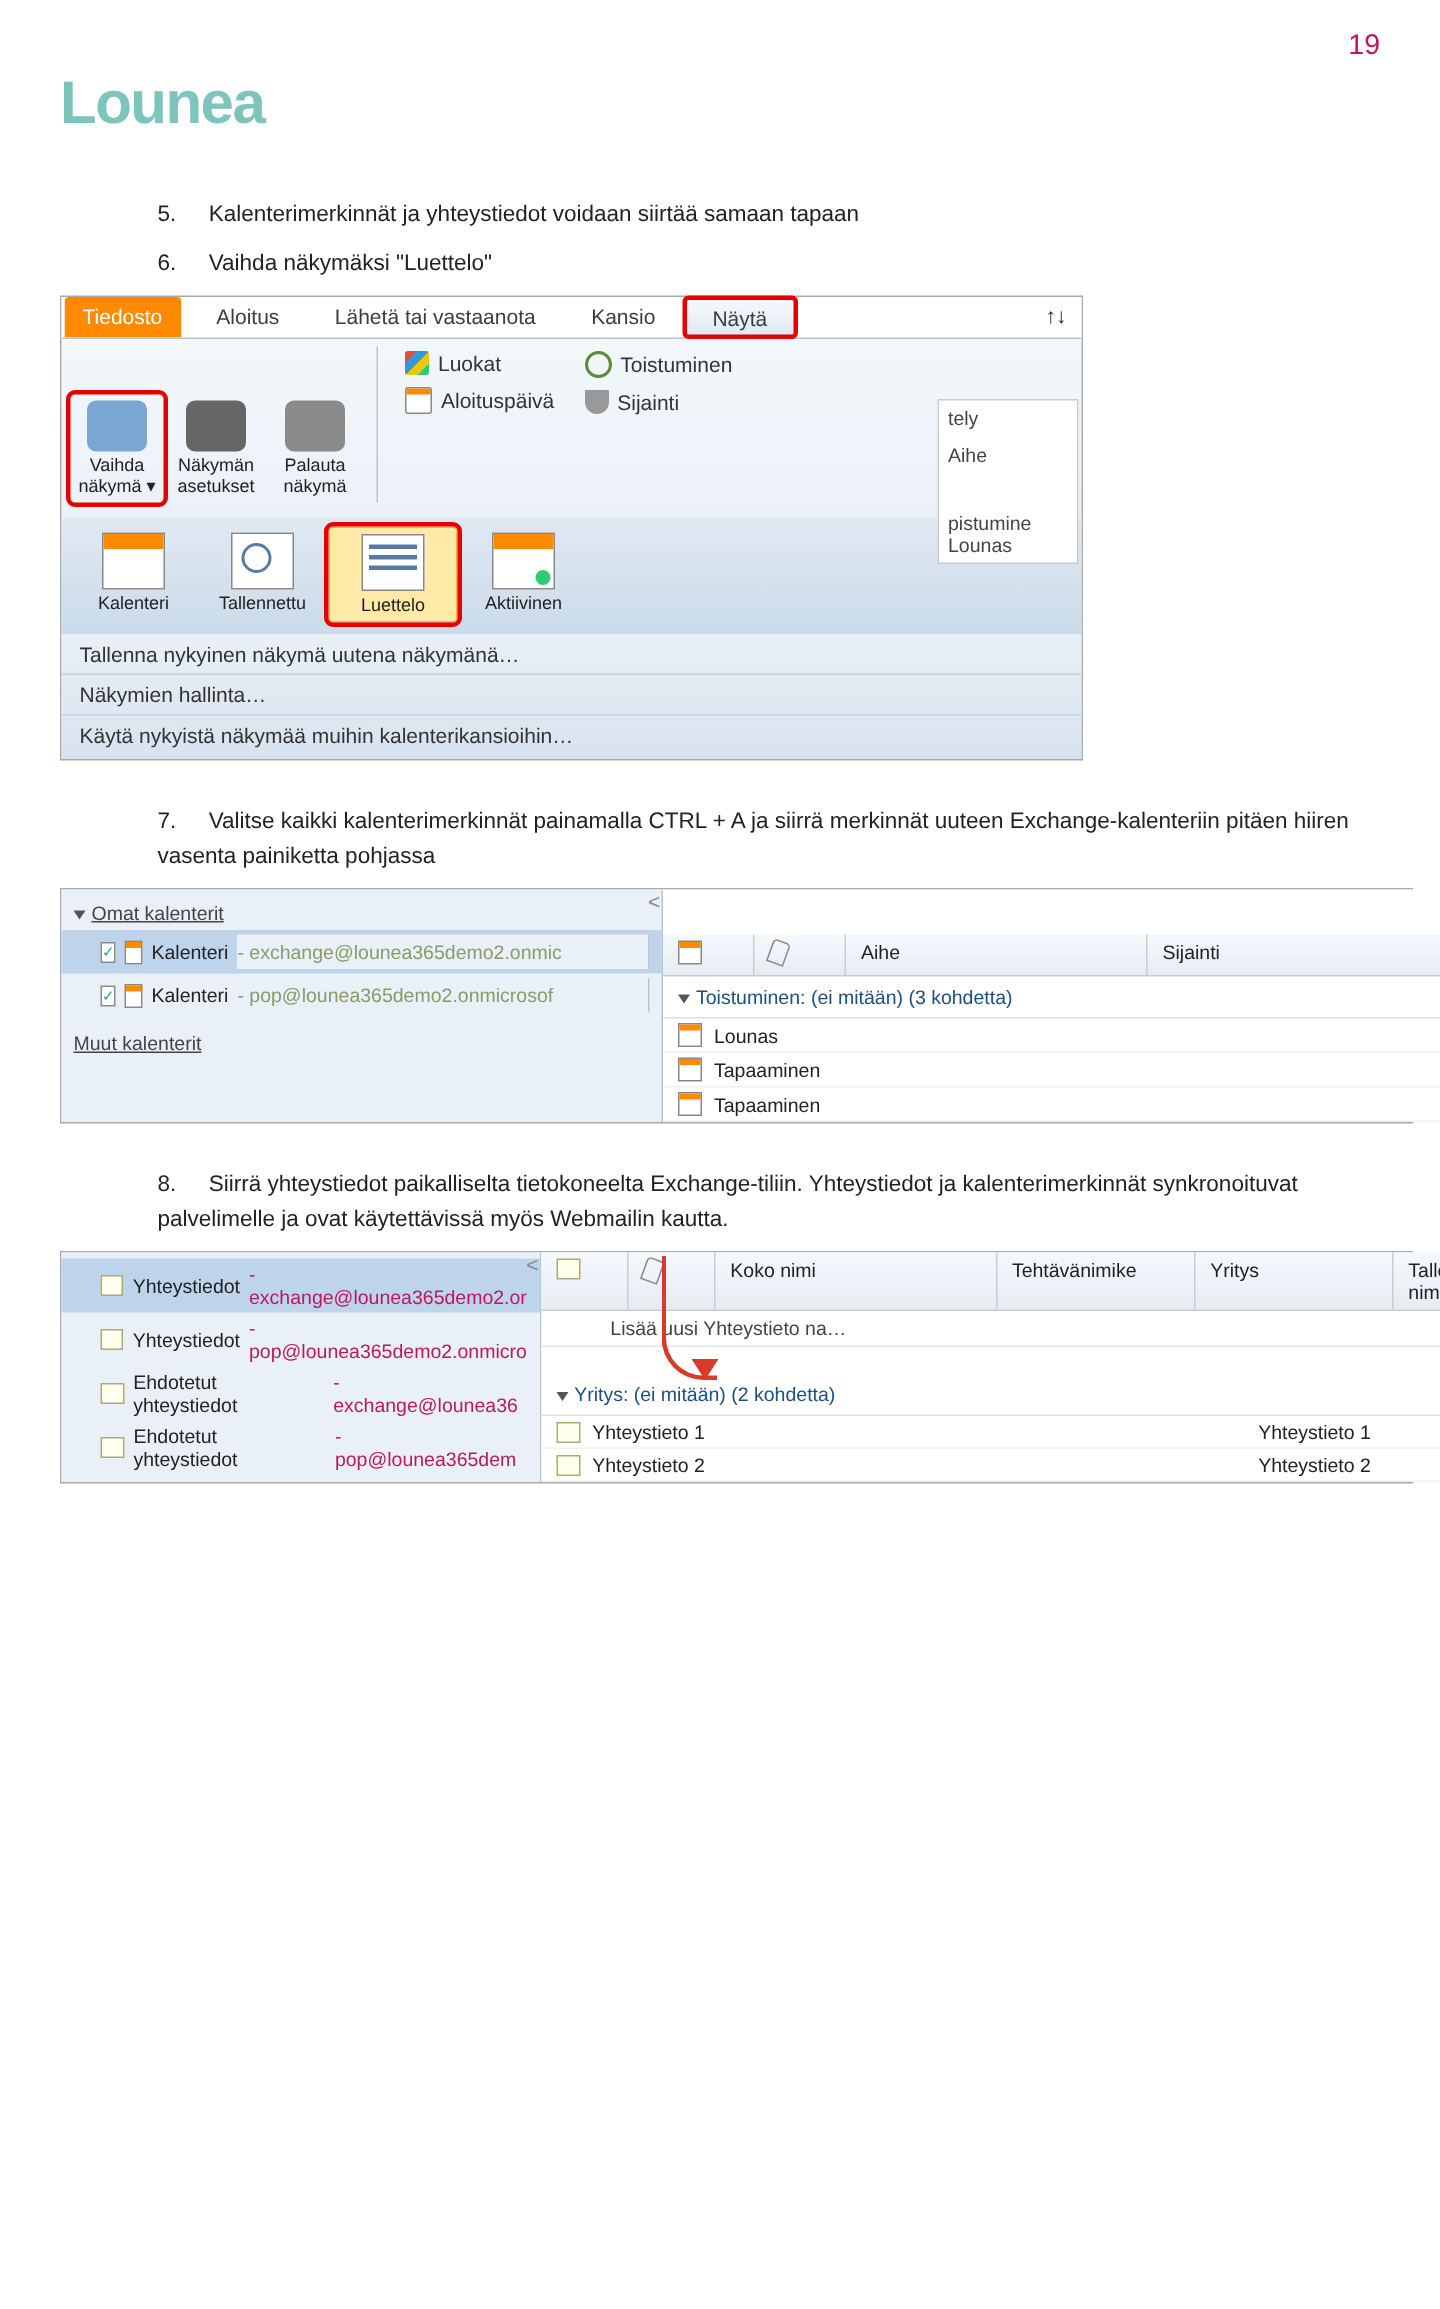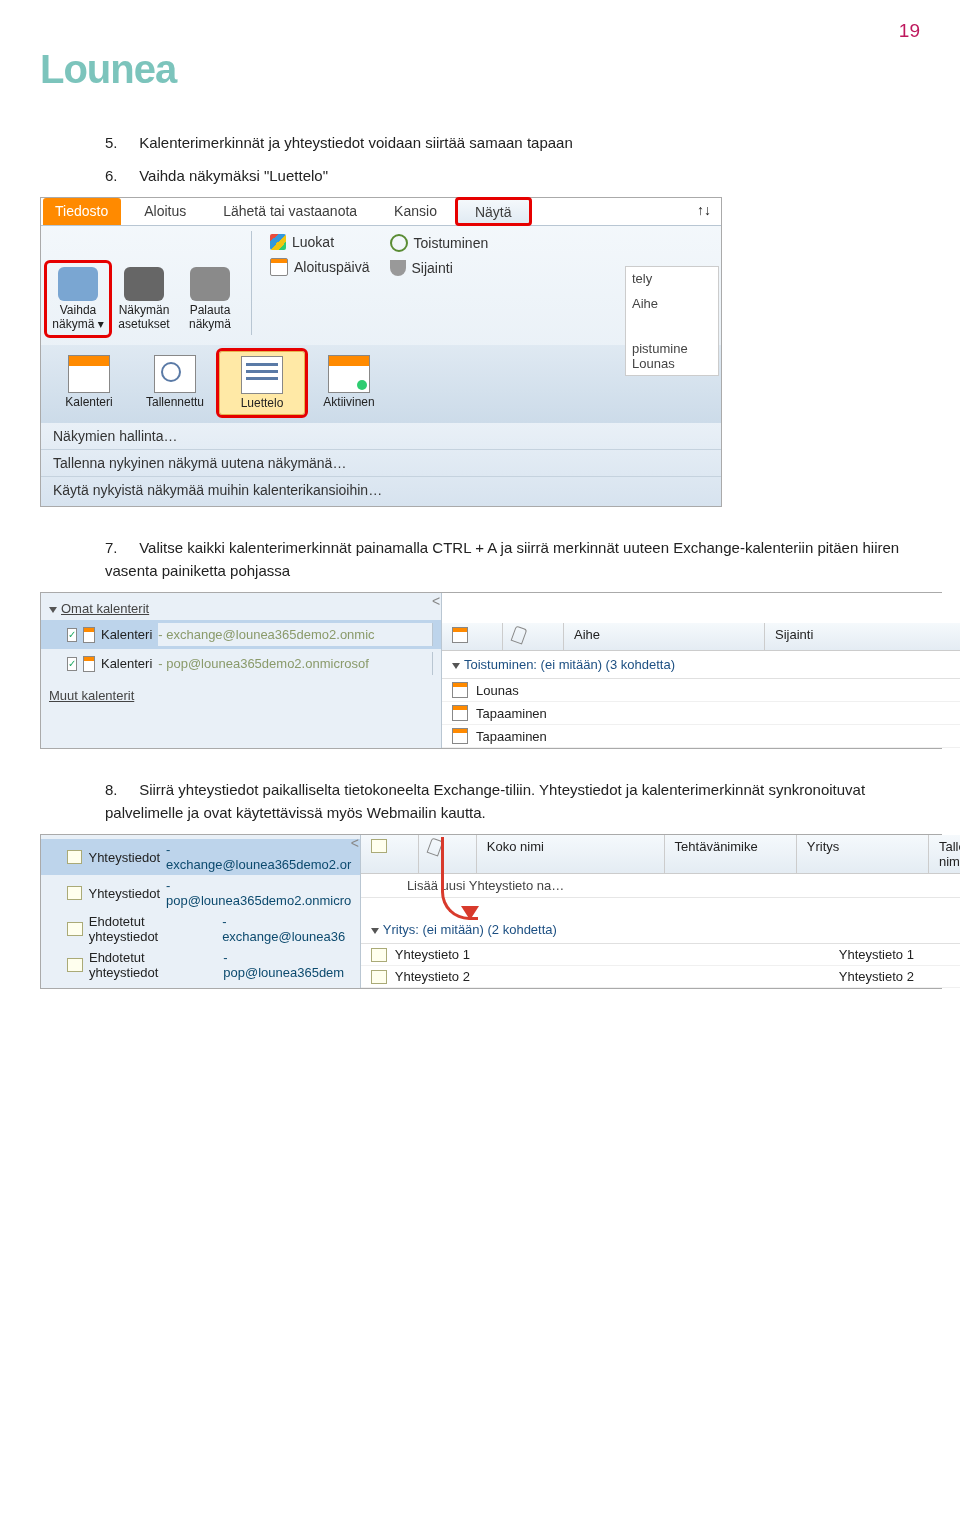--- a/index.html
+++ b/index.html
@@ -147,21 +147,21 @@
     width:34px;height:80px;border:3px solid #d83a2c;border-right:none;border-top:none;border-radius:0 0 0 28px;
     position:absolute;left:400px;top:2px;z-index:2;
   }
   .s3-arrow::after{
     content:"";position:absolute;right:-1px;bottom:-12px;border:9px solid transparent;border-top:14px solid #d83a2c;
   }
   .col-wide{width:180px;}
   .col-mid{width:120px;}
   .col-small{width:40px;}
   .tri{display:inline-block;width:0;height:0;border-left:4px solid transparent;border-right:4px solid transparent;border-top:6px solid #555;margin-right:4px;vertical-align:middle;}
-  .grey{color:#0c4a6e;}
+  .grey{color:#be185d;}
   .attach-ico{display:inline-block;width:10px;height:14px;border:1px solid #888;border-radius:3px 3px 0 0;transform:rotate(20deg);}
 </style>
 </head>
 <body>
 
 <div class="page-number">19</div>
 <div class="logo">Lounea</div>
 
 <p class="para first">
   <span class="num">5.</span>
@@ -241,22 +241,22 @@
       <div class="vico list"></div>
       <div>Luettelo</div>
     </div>
     <div class="view-sq">
       <div class="vico cal active"></div>
       <div>Aktiivinen</div>
     </div>
   </div>
 
   <div class="s1-menu">
+    <div class="s1-menu-item">Tallenna nykyinen näkymä uutena näkymänä…</div>
     <div class="s1-menu-item">Näkymien hallinta…</div>
-    <div class="s1-menu-item">Tallenna nykyinen näkymä uutena näkymänä…</div>
     <div class="s1-menu-item">Käytä nykyistä näkymää muihin kalenterikansioihin…</div>
   </div>
 </div>
 
 <p class="para">
   <span class="num">7.</span>
   <span>Valitse kaikki kalenterimerkinnät painamalla CTRL + A ja siirrä merkinnät uuteen Exchange-kalenteriin pitäen hiiren vasenta painiketta pohjassa</span>
 </p>
 
 <div class="shot s2">

